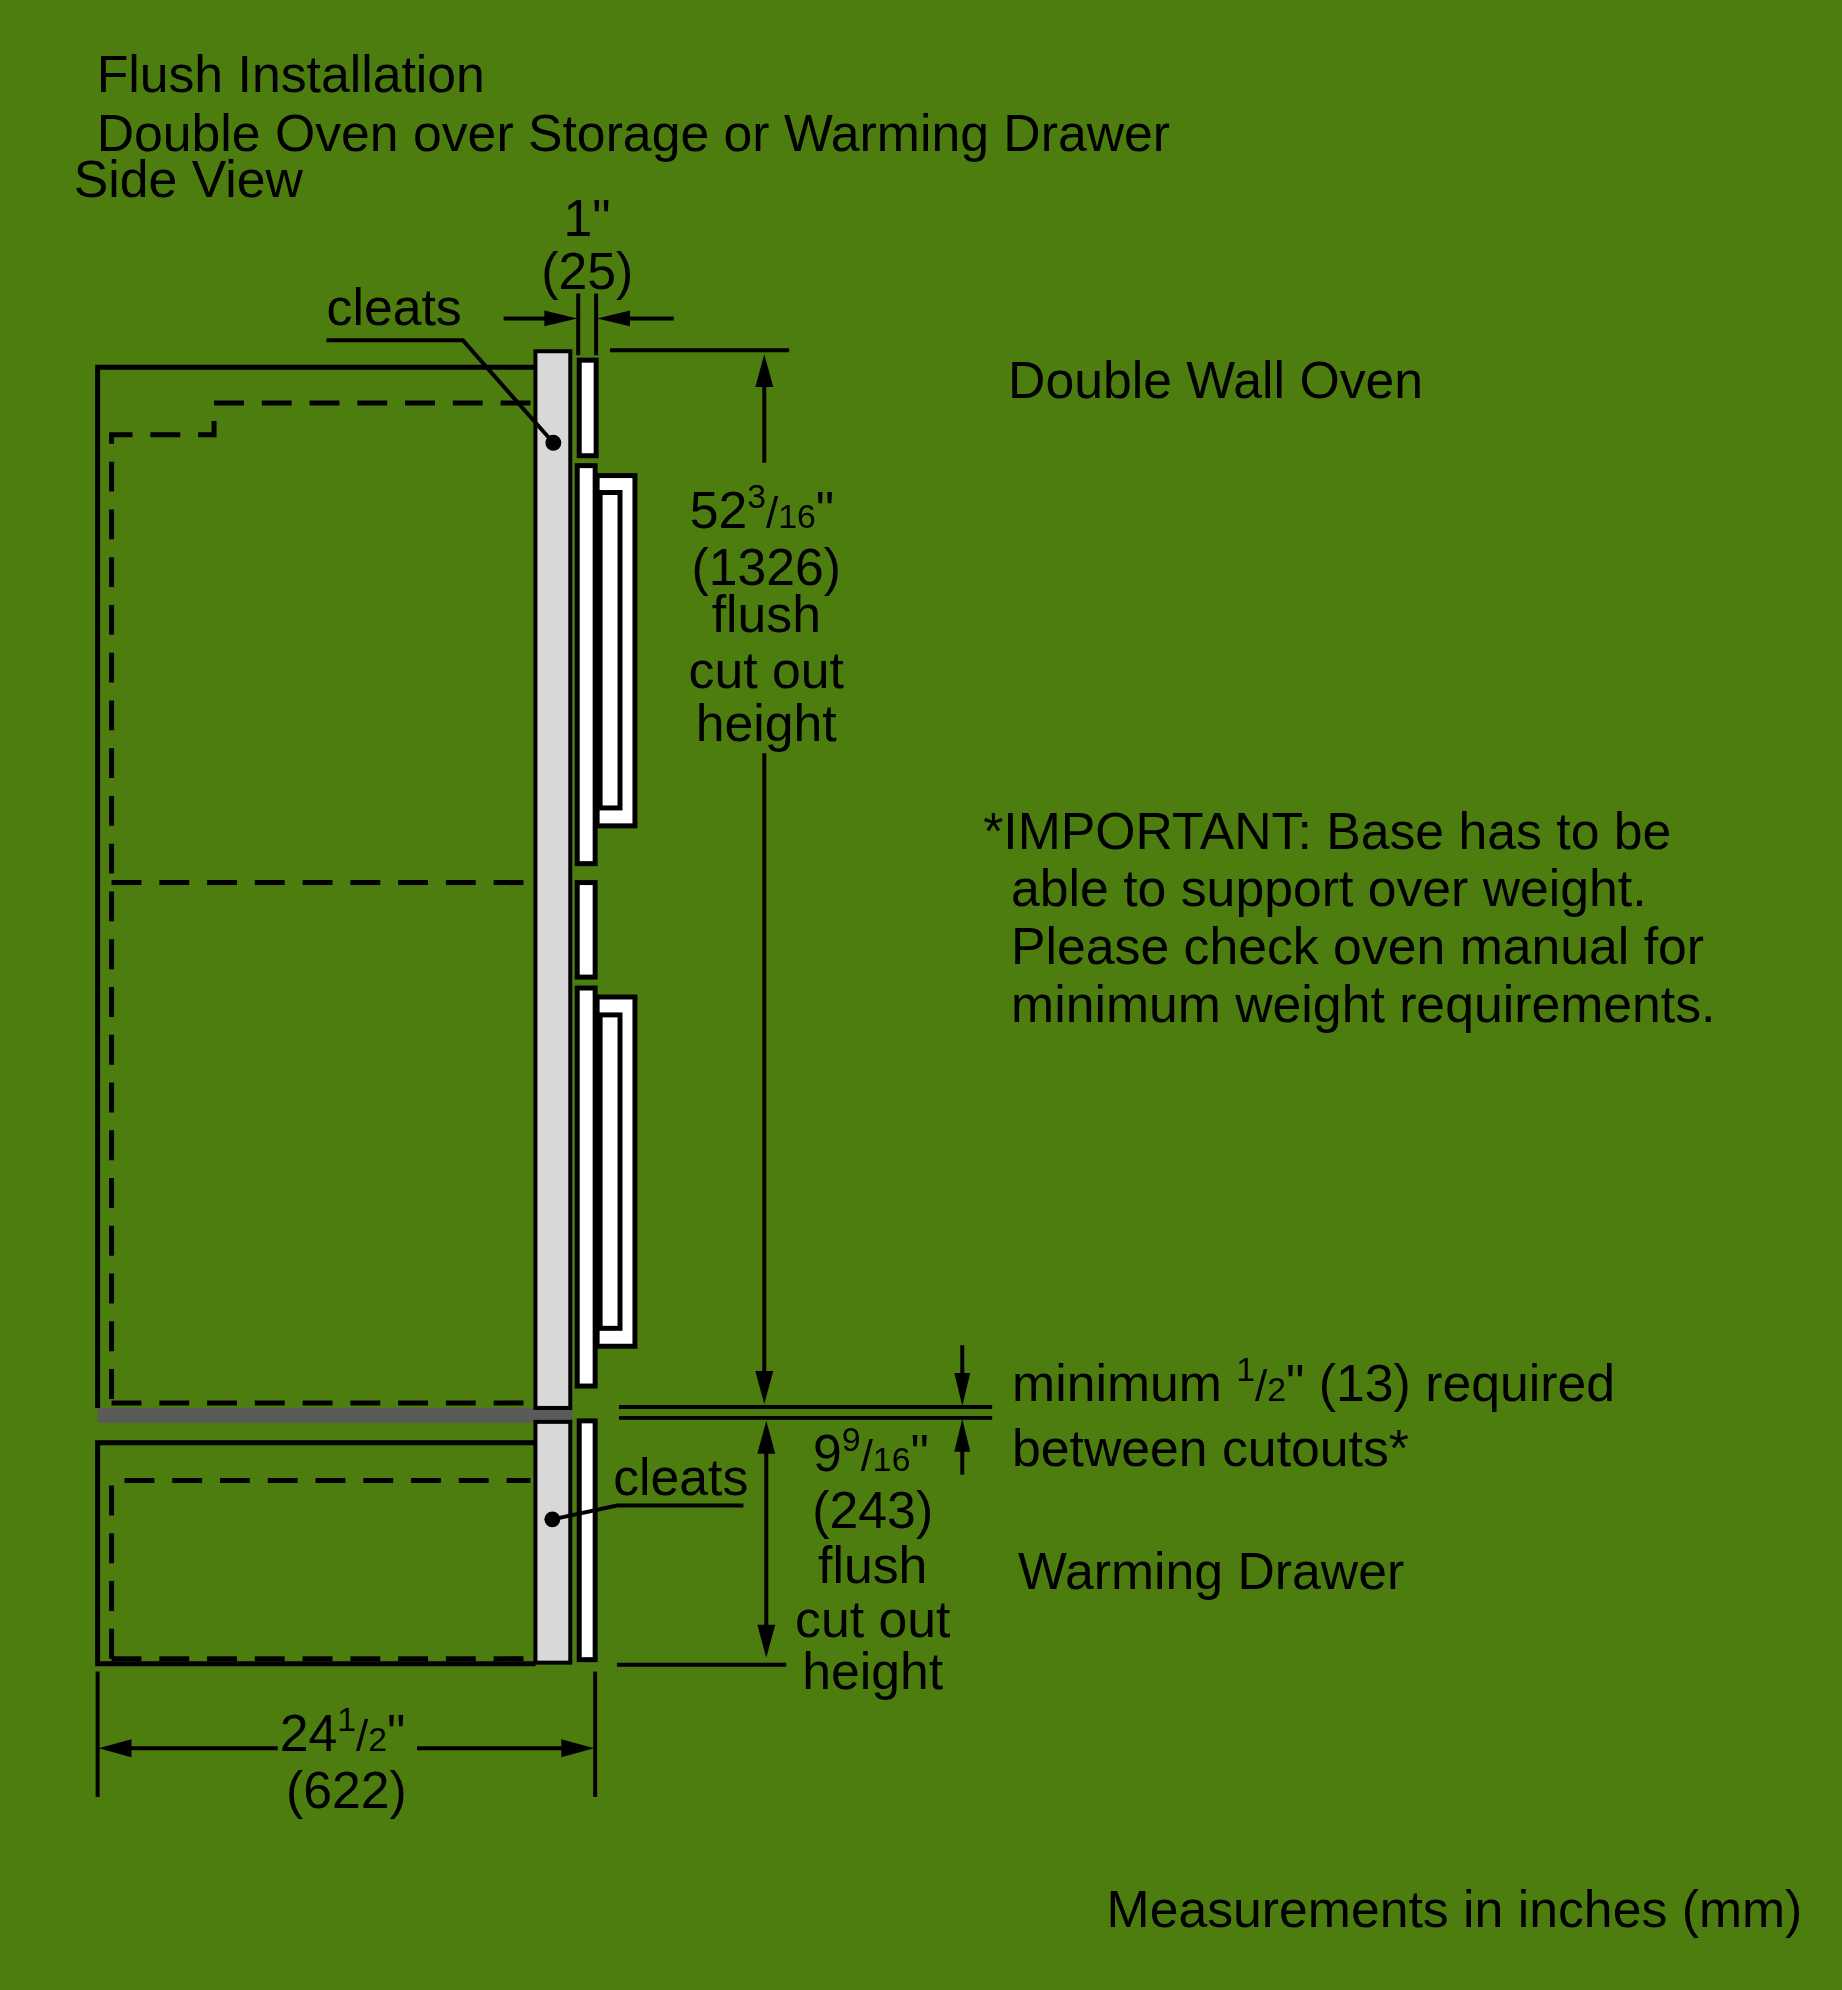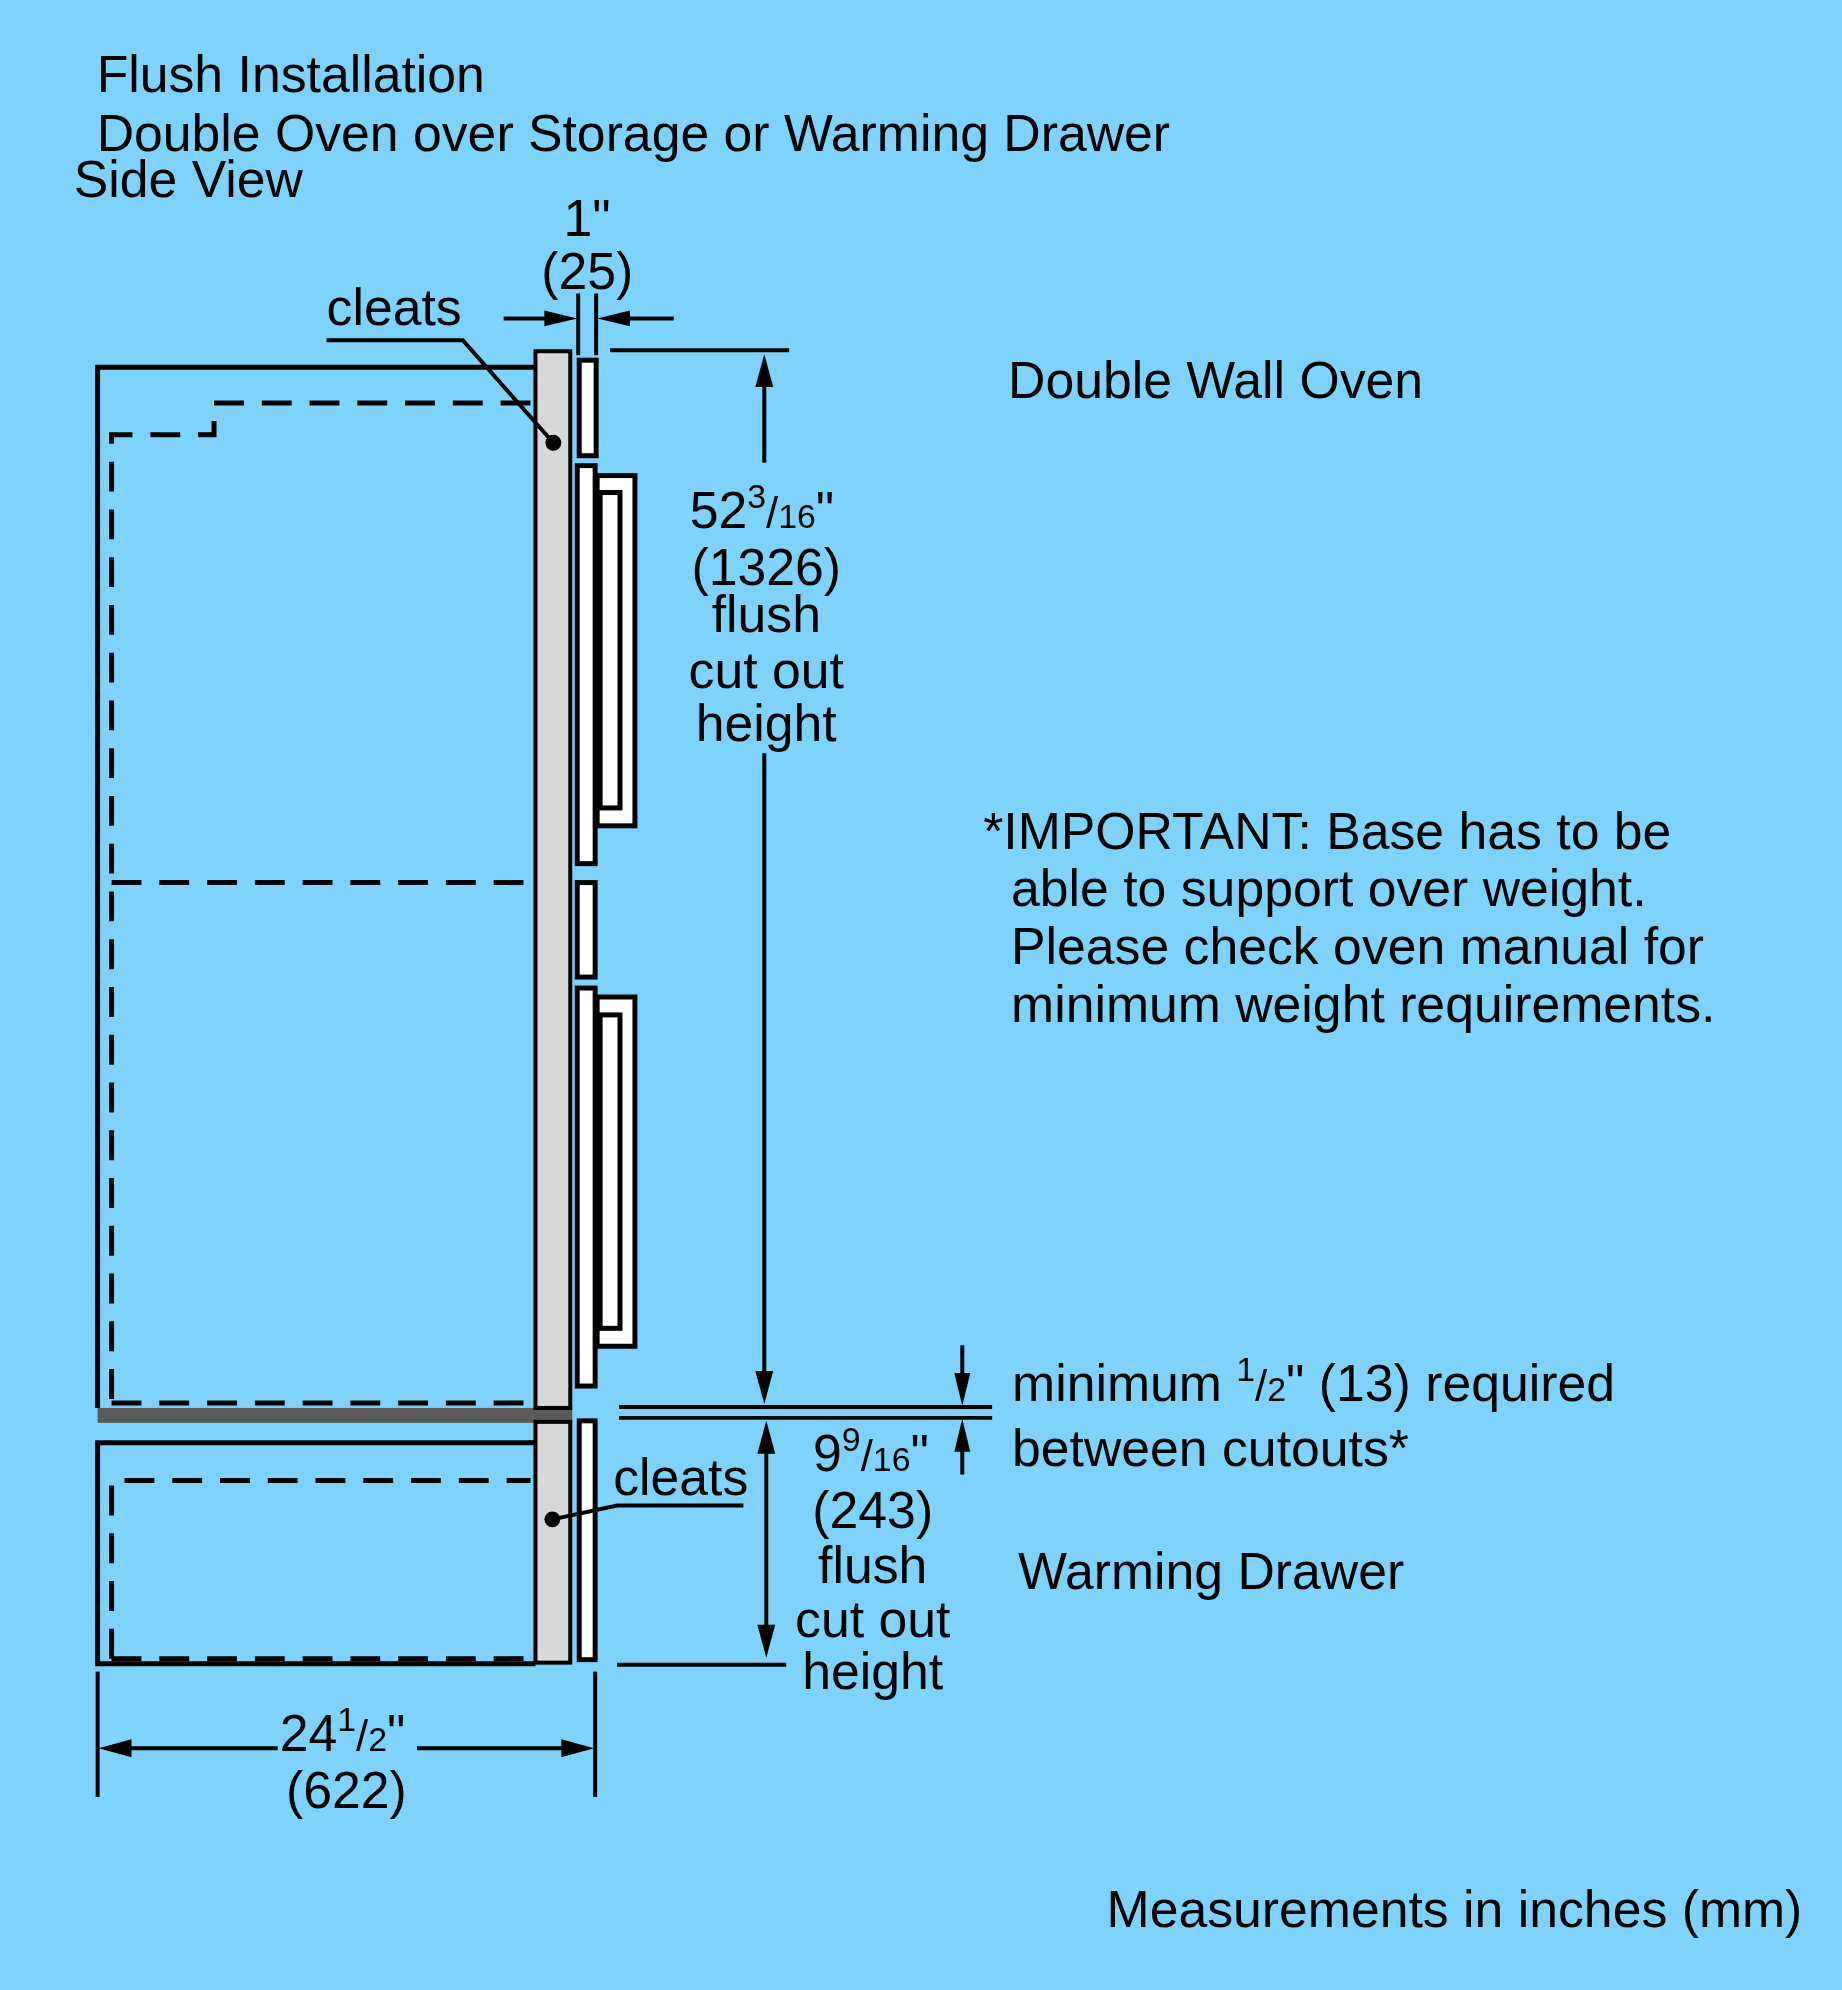--- a/index.html
+++ b/index.html
@@ -1,19 +1,19 @@
 <!DOCTYPE html>
 <html><head>
 <meta charset="utf-8">
 <style>
   html,body{margin:0;padding:0;background:#fff;}
   .page{
     position:relative;
     width:1843px;height:1990px;
-    background:#7dd3fc;
+    background:#4d7c0f;
     font-family:"Liberation Sans", sans-serif;
     overflow:hidden;
   }
   svg{position:absolute;left:0;top:0;}
   text{fill:#000;font-family:"Liberation Sans", sans-serif;}
   .txt{font-size:52px;}
   .sup{font-size:34px;}
   .den{font-size:34px;}
   .slash{font-size:44px;}
   .mid{text-anchor:middle;}

